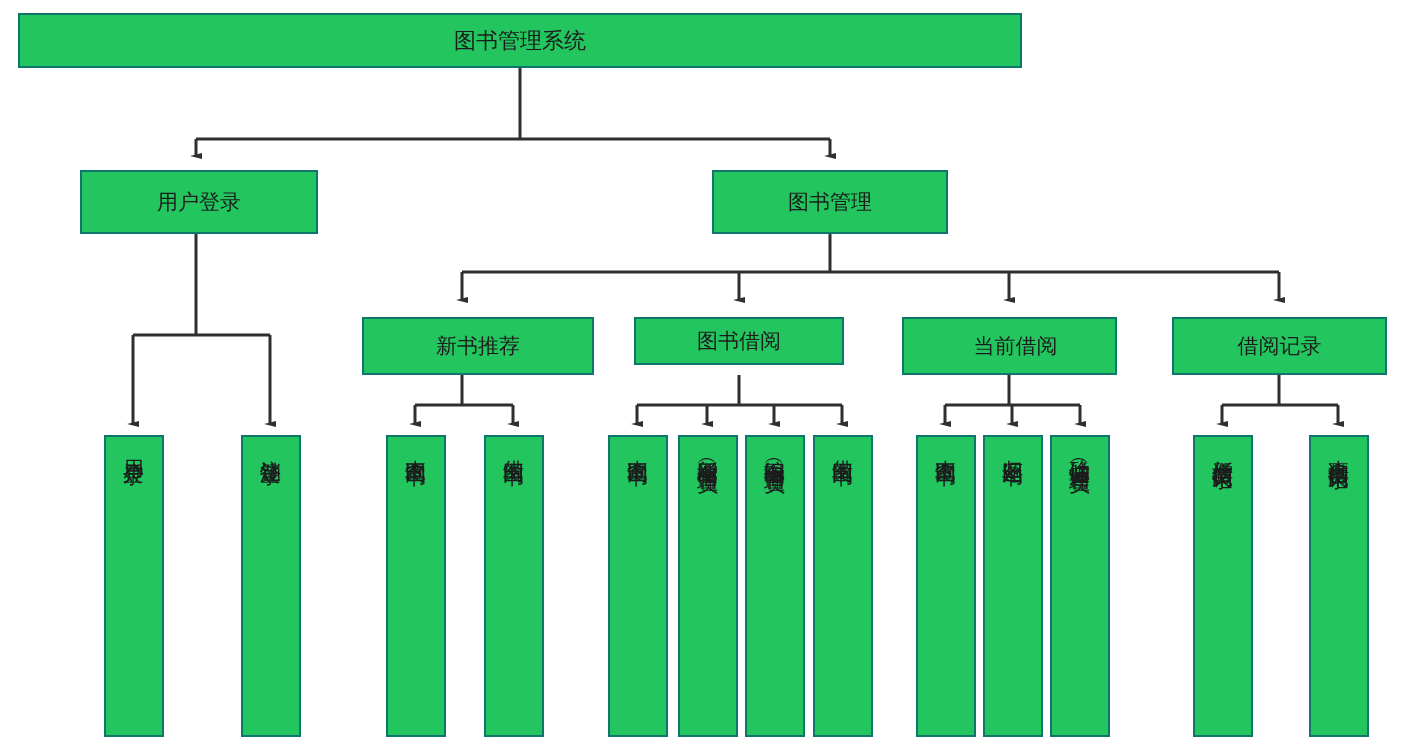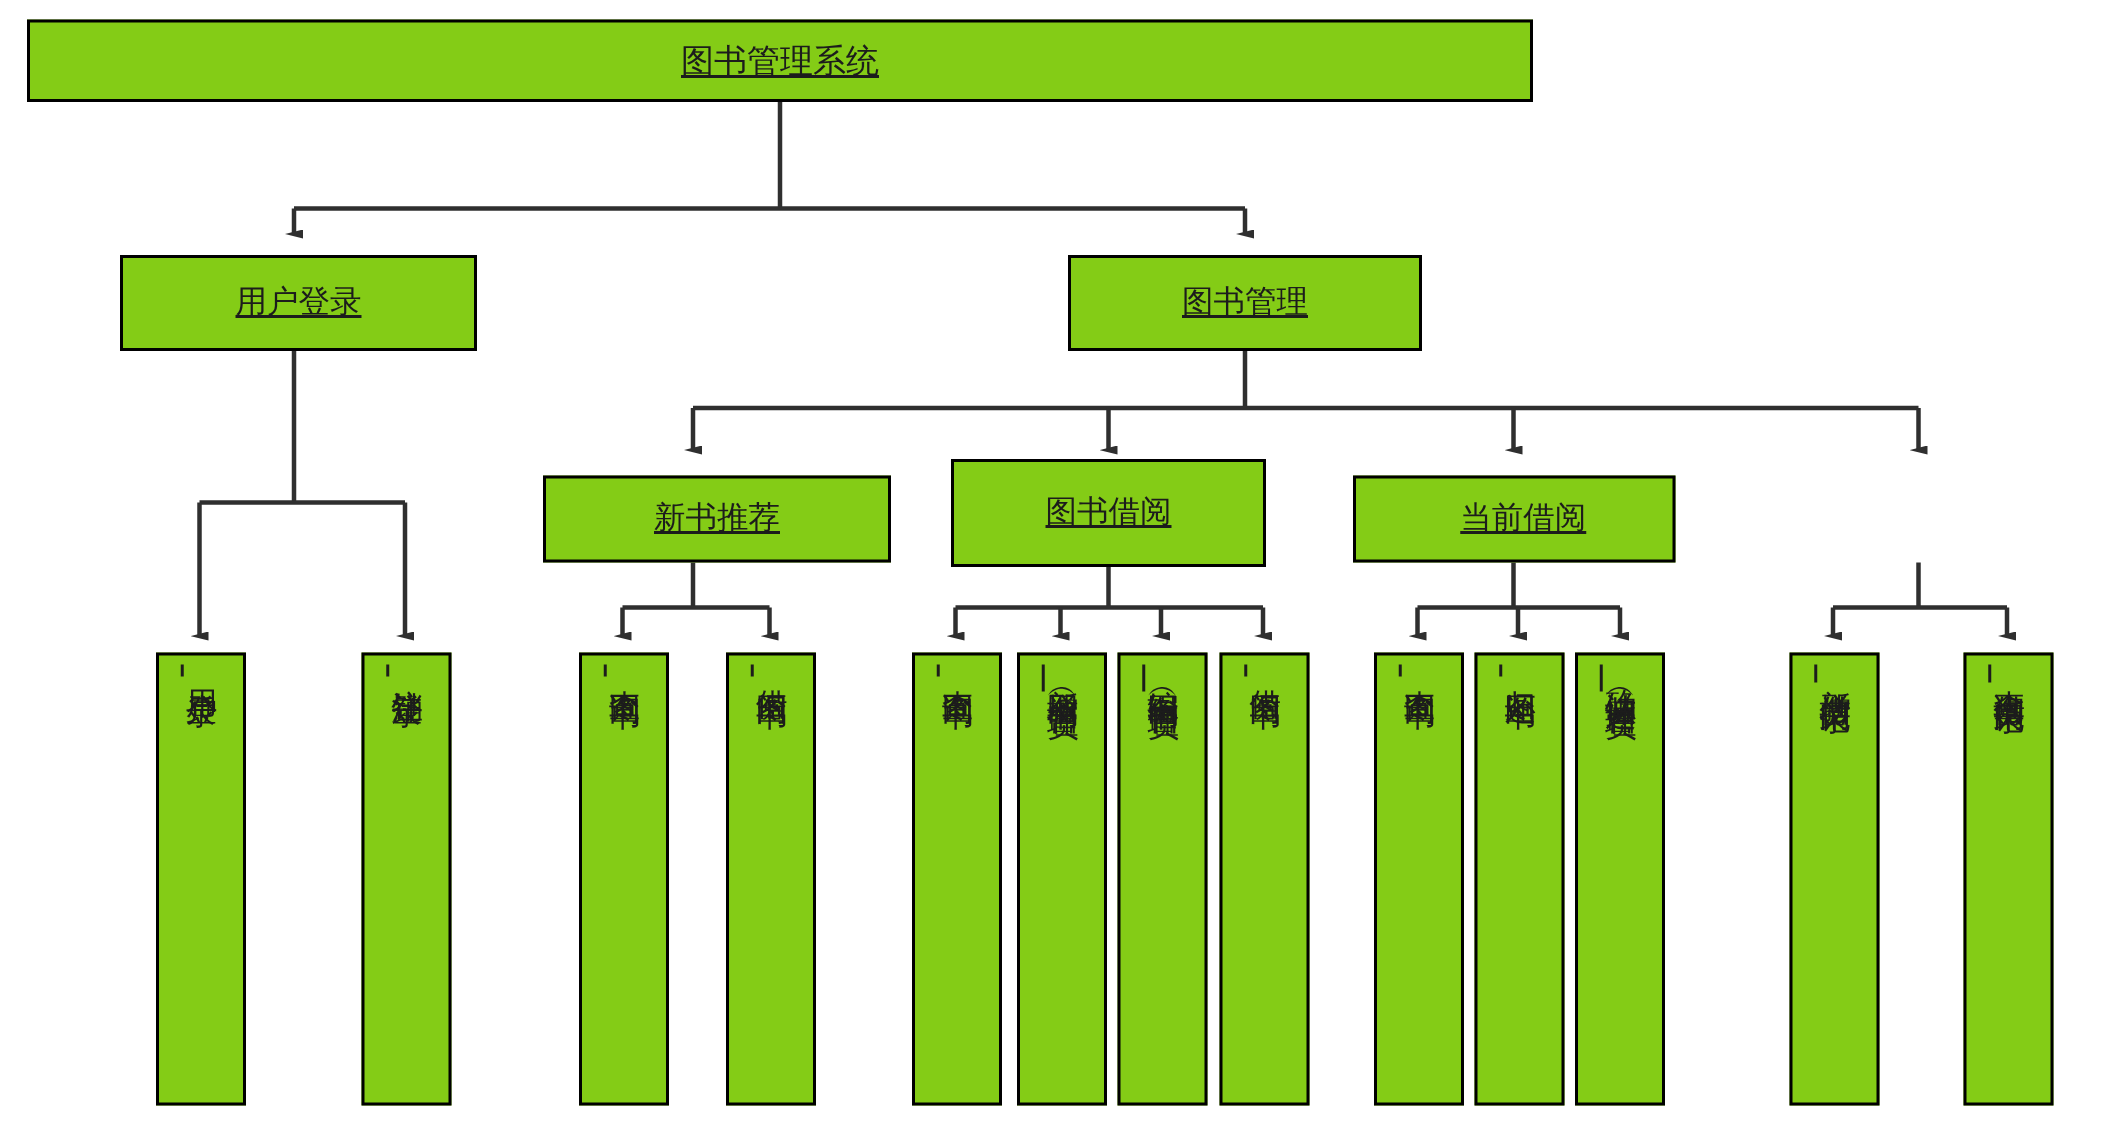--- a/index.html
+++ b/index.html
@@ -21,28 +21,27 @@
     position: absolute;
     left: 0;
     top: 0;
     width: 1405px;
     height: 747px;
     pointer-events: none;
   }
   .node {
     position: absolute;
     box-sizing: border-box;
-    background: #84cc16;
-    border: 2px solid #000000;
+    background: #22c55e;
+    border: 2px solid #0f766e;
     display: flex;
     align-items: center;
     justify-content: center;
     color: #1c1c1c;
     z-index: 2;
-    text-decoration: underline;
   }
   .node .lbl {
     display: block;
     text-align: center;
     line-height: 1.18;
     white-space: nowrap;
   }
   .node.root .lbl { font-size: 22px; }
   .node.lvl2 .lbl { font-size: 21px; }
   .node.lvl3 .lbl { font-size: 21px; }
@@ -129,25 +128,28 @@
   <div class="node lvl2" style="left:80px; top:170px; width:238px; height:64px;">
     <span class="lbl">用户登录</span>
   </div>
   <div class="node lvl2" style="left:712px; top:170px; width:236px; height:64px;">
     <span class="lbl">图书管理</span>
   </div>
 
   <div class="node lvl3" style="left:362px; top:317px; width:232px; height:58px;">
     <span class="lbl">新书推荐</span>
   </div>
-  <div class="node lvl3" style="left:634px; top:306px; width:210px; height:72px;">
+  <div class="node lvl3" style="left:634px; top:317px; width:210px; height:48px;">
     <span class="lbl">图书借阅</span>
   </div>
   <div class="node lvl3" style="left:902px; top:317px; width:215px; height:58px;padding-left:12px;">
     <span class="lbl">当前借阅</span>
+  </div>
+  <div class="node lvl3" style="left:1172px; top:317px; width:215px; height:58px;">
+    <span class="lbl">借阅记录</span>
   </div>
 
   <div class="node leaf" style="left:104px; top:435px; width:60px; height:302px;">
     <span class="lbl">用户登录</span>
   </div>
   <div class="node leaf" style="left:241px; top:435px; width:60px; height:302px;">
     <span class="lbl">注销登录</span>
   </div>
 
   <div class="node leaf" style="left:386px; top:435px; width:60px; height:302px;">

